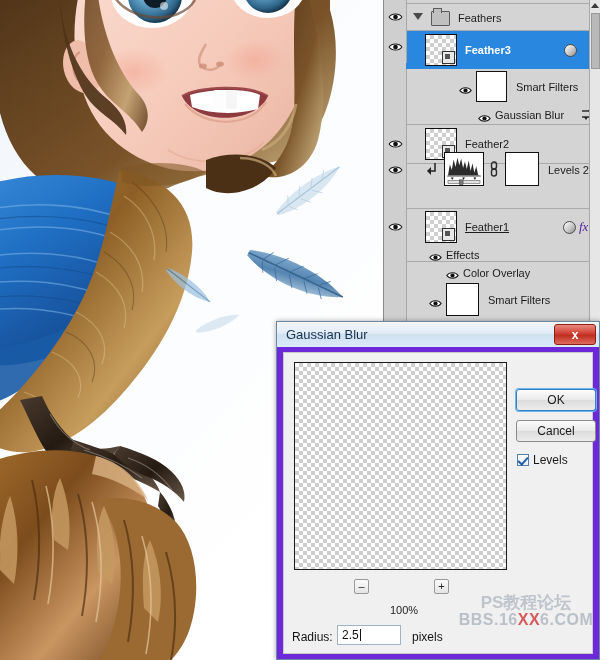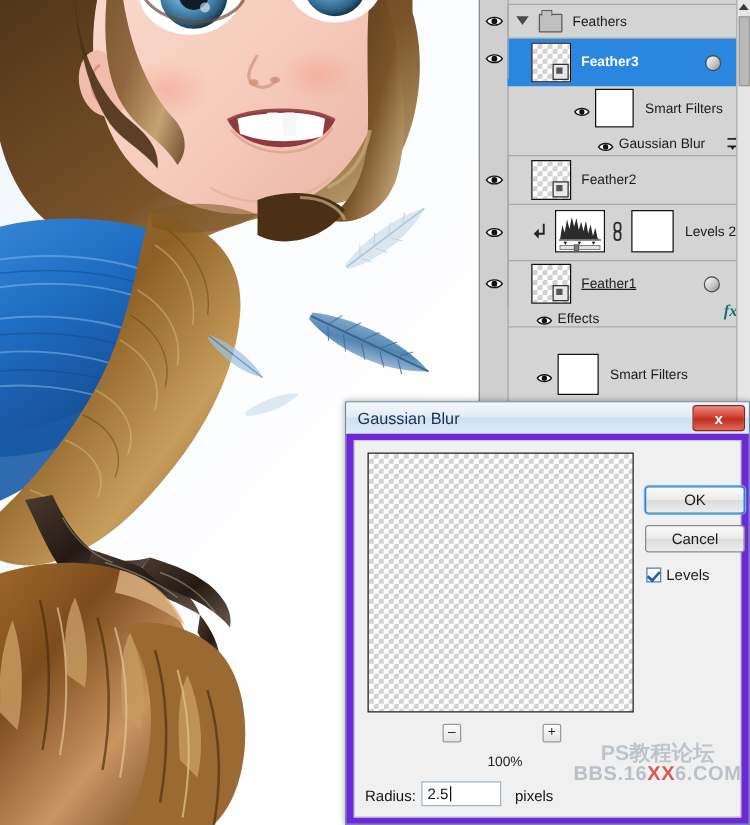--- a/index.html
+++ b/index.html
@@ -42,21 +42,21 @@
   .scrollbar{position:absolute;right:0;top:0;width:11px;height:100%;
     background:#e6e6e6;border-left:1px solid #a8a8a8;}
   .scroll-thumb{position:absolute;left:1px;width:9px;background:#b9b9b9;border:1px solid #9a9a9a;box-sizing:border-box;}
   .arrow-up{position:absolute;width:0;height:0;border-left:4px solid transparent;
     border-right:4px solid transparent;border-bottom:5px solid #3a3a3a;}
   .tri-down{position:absolute;width:0;height:0;border-left:5px solid transparent;
     border-right:5px solid transparent;border-top:7px solid #4a4a4a;}
   .folder{position:absolute;width:17px;height:13px;background:#c0c0c0;border:1px solid #5a5a5a;border-radius:1px;}
   .folder:before{content:"";position:absolute;left:1px;top:-4px;width:7px;height:4px;background:#c0c0c0;border:1px solid #5a5a5a;border-bottom:none;border-radius:1px 1px 0 0;}
   .fxtxt{position:absolute;font-family:"Liberation Serif",serif;font-style:italic;
-    font-weight:bold;font-size:13px;color:#0f766e;margin-top:22px;}
+    font-weight:normal;font-size:13px;color:#4c1d95;}
   .circ-icon{position:absolute;width:11px;height:11px;border-radius:50%;
     border:1px solid #4a4a4a;background:linear-gradient(135deg,#fff 0%,#c8c8c8 55%,#8f8f8f 100%);}
 
   
   #gb-dialog{position:absolute;left:276px;top:321px;width:324px;height:339px;
     box-sizing:border-box;border:1px solid #6d8aa5;
     background:#efefef;box-shadow:0 0 5px rgba(0,0,0,.35);}
   #gb-titlebar{position:relative;height:25px;
     background:linear-gradient(180deg,#f3f7fb 0%,#e2ecf6 45%,#cfe0f0 50%,#dcebf8 100%);
     border-bottom:1px solid #b6cde0;}
@@ -445,21 +445,21 @@
     </div>
     <div class="rowbody">
       <div class="thumb checker" style="left:19px;top:3px;width:32px;height:32px;">
         <div class="so-badge"></div>
       </div>
       <div class="lname" style="left:59px;top:14px;">Feather2</div>
     </div>
   </div>
   <div class="divline" style="top:163px;"></div>
 
-  <div class="lrow" style="top:164px;height:44px;">
+  <div class="lrow" style="top:148px;height:44px;">
     <div class="eyecell">
       <svg class="eye" viewBox="0 0 16 11">
         <path d="M1,5.5 C4,1 12,1 15,5.5 C12,10 4,10 1,5.5 Z" fill="#fff" stroke="#1a1a1a" stroke-width="1.2"></path>
         <circle cx="8" cy="5.5" r="2.6" fill="#111"></circle>
       </svg>
     </div>
     <div class="rowbody">
       <svg style="position:absolute;left:20px;top:14px;" width="12" height="13">
         <path d="M9,1 L9,9 L4,9" stroke="#222" stroke-width="1.5" fill="none"></path>
         <path d="M5,5 L5,13 L1,9 Z" fill="#222"></path>
@@ -510,20 +510,31 @@
         <svg viewBox="0 0 16 11" width="13" height="9">
           <path d="M1,5.5 C4,1 12,1 15,5.5 C12,10 4,10 1,5.5 Z" fill="#fff" stroke="#1a1a1a" stroke-width="1.4"></path>
           <circle cx="8" cy="5.5" r="2.6" fill="#111"></circle>
         </svg>
       </div>
       <div class="lname" style="left:40px;top:5px;text-align:right;">Effects</div>
     </div>
   </div>
   <div class="divline" style="top:261px;"></div>
 
+  <div class="lrow" style="top:262px;height:19px;">
+    <div class="rowbody">
+      <div style="position:absolute;left:40px;top:4px;">
+        <svg viewBox="0 0 16 11" width="13" height="9">
+          <path d="M1,5.5 C4,1 12,1 15,5.5 C12,10 4,10 1,5.5 Z" fill="#fff" stroke="#1a1a1a" stroke-width="1.4"></path>
+          <circle cx="8" cy="5.5" r="2.6" fill="#111"></circle>
+        </svg>
+      </div>
+      <div class="lname" style="left:57px;top:6px;">Color Overlay</div>
+    </div>
+  </div>
 
   <div class="lrow" style="top:281px;height:40px;">
     <div class="rowbody">
       <div style="position:absolute;left:23px;top:13px;">
         <svg viewBox="0 0 16 11" width="13" height="9">
           <path d="M1,5.5 C4,1 12,1 15,5.5 C12,10 4,10 1,5.5 Z" fill="#fff" stroke="#1a1a1a" stroke-width="1.4"></path>
           <circle cx="8" cy="5.5" r="2.6" fill="#111"></circle>
         </svg>
       </div>
       <div class="whitebox" style="left:40px;top:2px;width:33px;height:33px;"></div>

